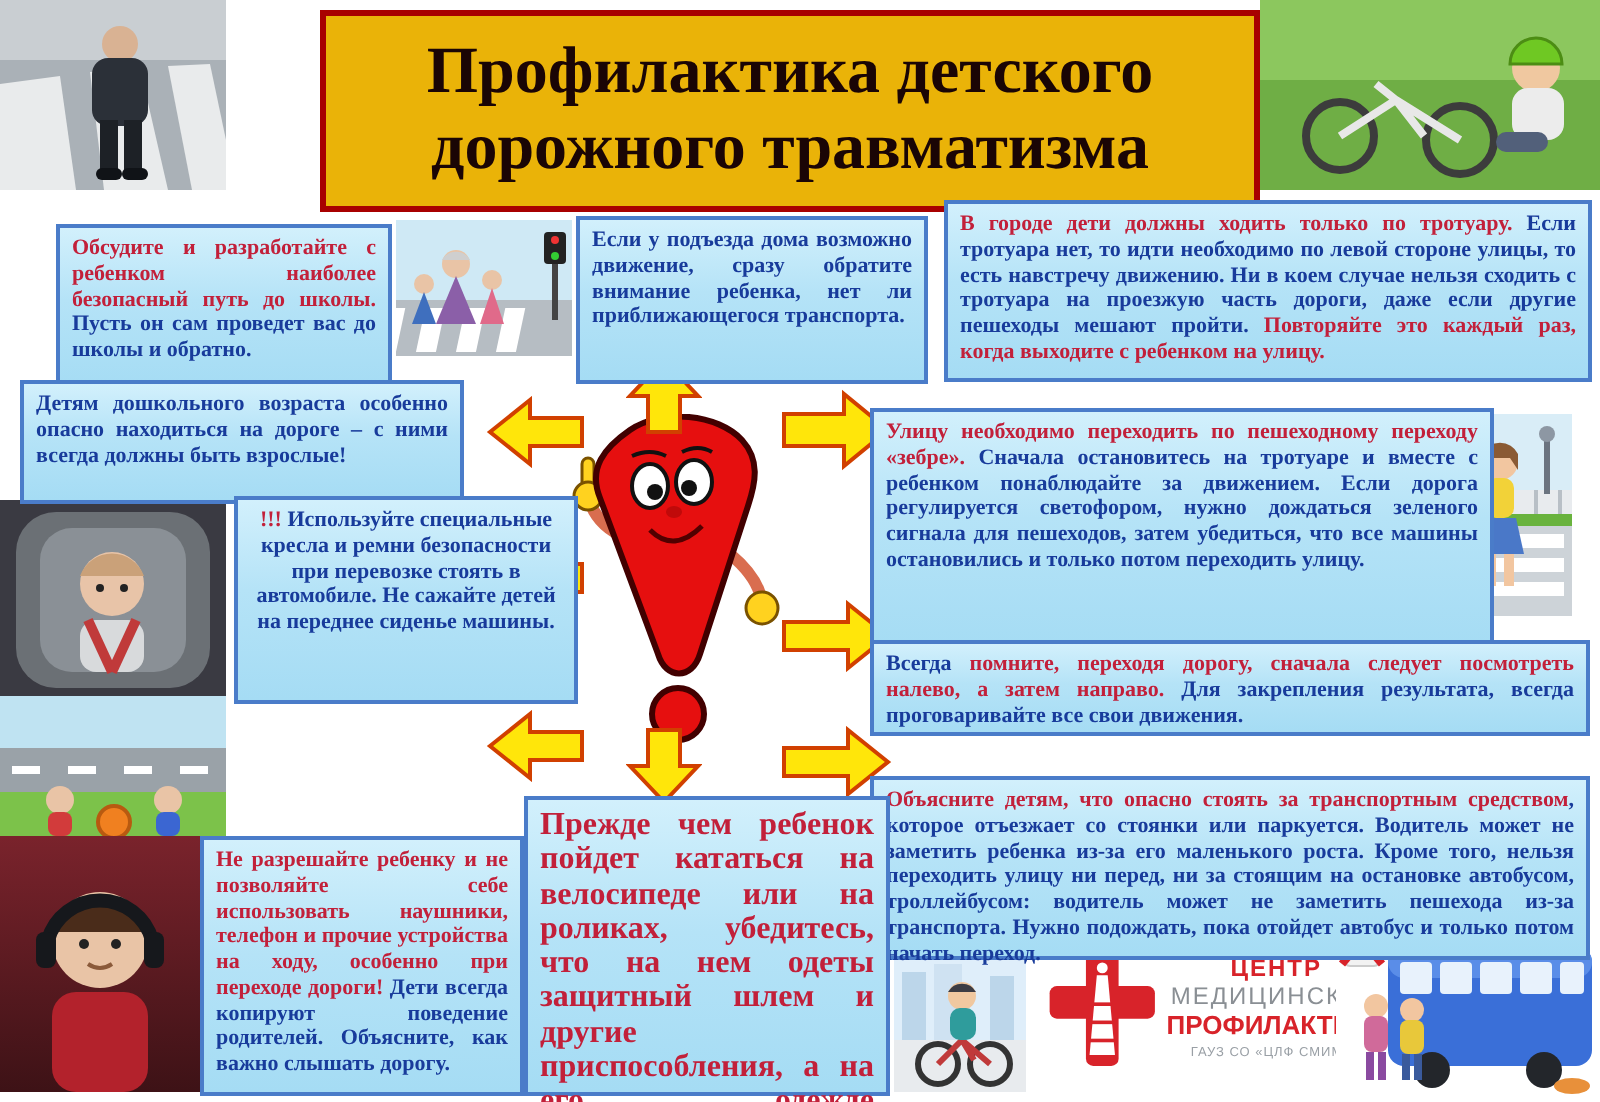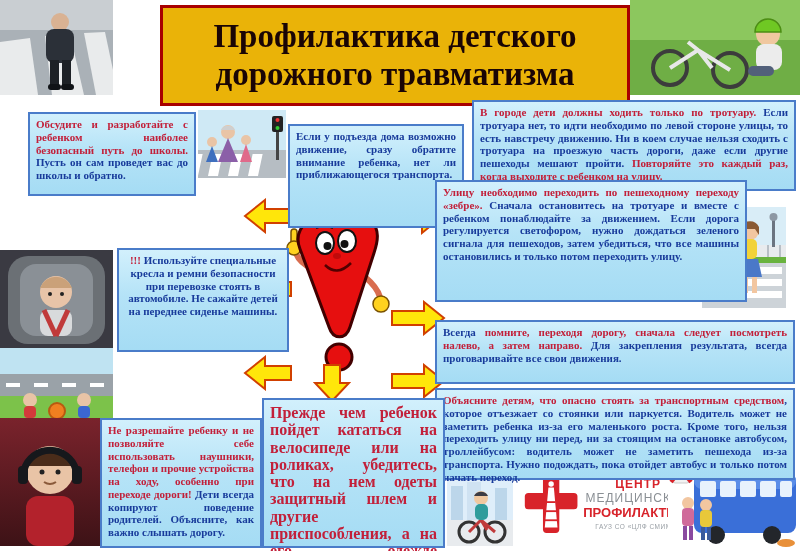--- a/index.html
+++ b/index.html
@@ -298,38 +298,41 @@
   <div class="arr" style="left:390px;top:363px">
     <svg width="56" height="36">
         <polygon points="54,18 34,2 34,11 2,11 2,25 34,25 34,34" fill="#ffe60a" stroke="#d14000" stroke-width="2"></polygon>
       </svg>
   </div>
 
   <div class="box" style="left:28px;top:112px;width:168px;height:84px">
     <span class="t-red">Обсудите и разработайте с ребенком наиболее безопасный путь до школы.</span><span class="t-blue"> Пусть он сам проведет вас до школы и обратно.</span>
   </div>
 
-  <div class="box" style="left:288px;top:124px;width:176px;height:104px">
+  <div class="box" style="left:288px;top:108px;width:176px;height:84px">
     <span class="t-blue">Если у подъезда дома возможно движение, сразу обратите внимание ребенка, нет ли приближающегося транспорта.</span>
   </div>
 
   <div class="box" style="left:472px;top:100px;width:324px;height:91px">
     <span class="t-red">В городе дети должны ходить только по тротуару.</span><span class="t-blue"> Если тротуара нет, то идти необходимо по левой стороне улицы, то есть навстречу движению. Ни в коем случае нельзя сходить с тротуара на проезжую часть дороги, даже если другие пешеходы мешают пройти.</span><span class="t-red"> Повторяйте это каждый раз, когда выходите с ребенком на улицу.</span>
   </div>
 
-
-  <div class="box" style="left:435px;top:180px;width:312px;height:122px">
+  <div class="box" style="left:10px;top:190px;width:222px;height:62px">
+    <span class="t-blue">Детям дошкольного возраста особенно опасно находиться на дороге – с ними всегда должны быть взрослые!</span>
+  </div>
+
+  <div class="box" style="left:435px;top:204px;width:312px;height:122px">
     <span class="t-red">Улицу необходимо переходить по пешеходному переходу «зебре».</span><span class="t-blue"> Сначала остановитесь на тротуаре и вместе с ребенком понаблюдайте за движением. Если дорога регулируется светофором, нужно дождаться зеленого сигнала для пешеходов, затем убедиться, что все машины остановились и только потом переходить улицу.</span>
   </div>
 
   <div class="box center-text" style="left:117px;top:248px;width:172px;height:104px">
     <span class="t-red">!!!</span><span class="t-blue"> Используйте специальные кресла и ремни безопасности при перевозке стоять в автомобиле. Не сажайте детей на переднее сиденье машины.</span>
   </div>
 
-  <div class="box" style="left:435px;top:320px;width:360px;height:64px">
+  <div class="box" style="left:435px;top:320px;width:360px;height:48px">
     <span class="t-blue">Всегда </span><span class="t-red">помните, переходя дорогу, сначала следует посмотреть налево, а затем направо.</span><span class="t-blue"> Для закрепления результата, всегда проговаривайте все свои движения.</span>
   </div>
 
 
   <div class="box" style="left:435px;top:388px;width:360px;height:92px">
     <span class="t-red">Объясните детям, что опасно стоять за транспортным средством</span><span class="t-blue">, которое отъезжает со стоянки или паркуется. Водитель может не заметить ребенка из-за его маленького роста. Кроме того, нельзя переходить улицу ни перед, ни за стоящим на остановке автобусом, троллейбусом: водитель может не заметить пешехода из-за транспорта. Нужно подождать, пока отойдет автобус и только потом начать переход.</span>
   </div>
 
   <div class="box" style="left:100px;top:418px;width:162px;height:130px">
     <span class="t-red">Не разрешайте ребенку и не позволяйте себе использовать наушники, телефон и прочие устройства на ходу, особенно при переходе дороги!</span><span class="t-blue"> Дети всегда копируют поведение родителей. Объясните, как важно слышать дорогу.</span>

